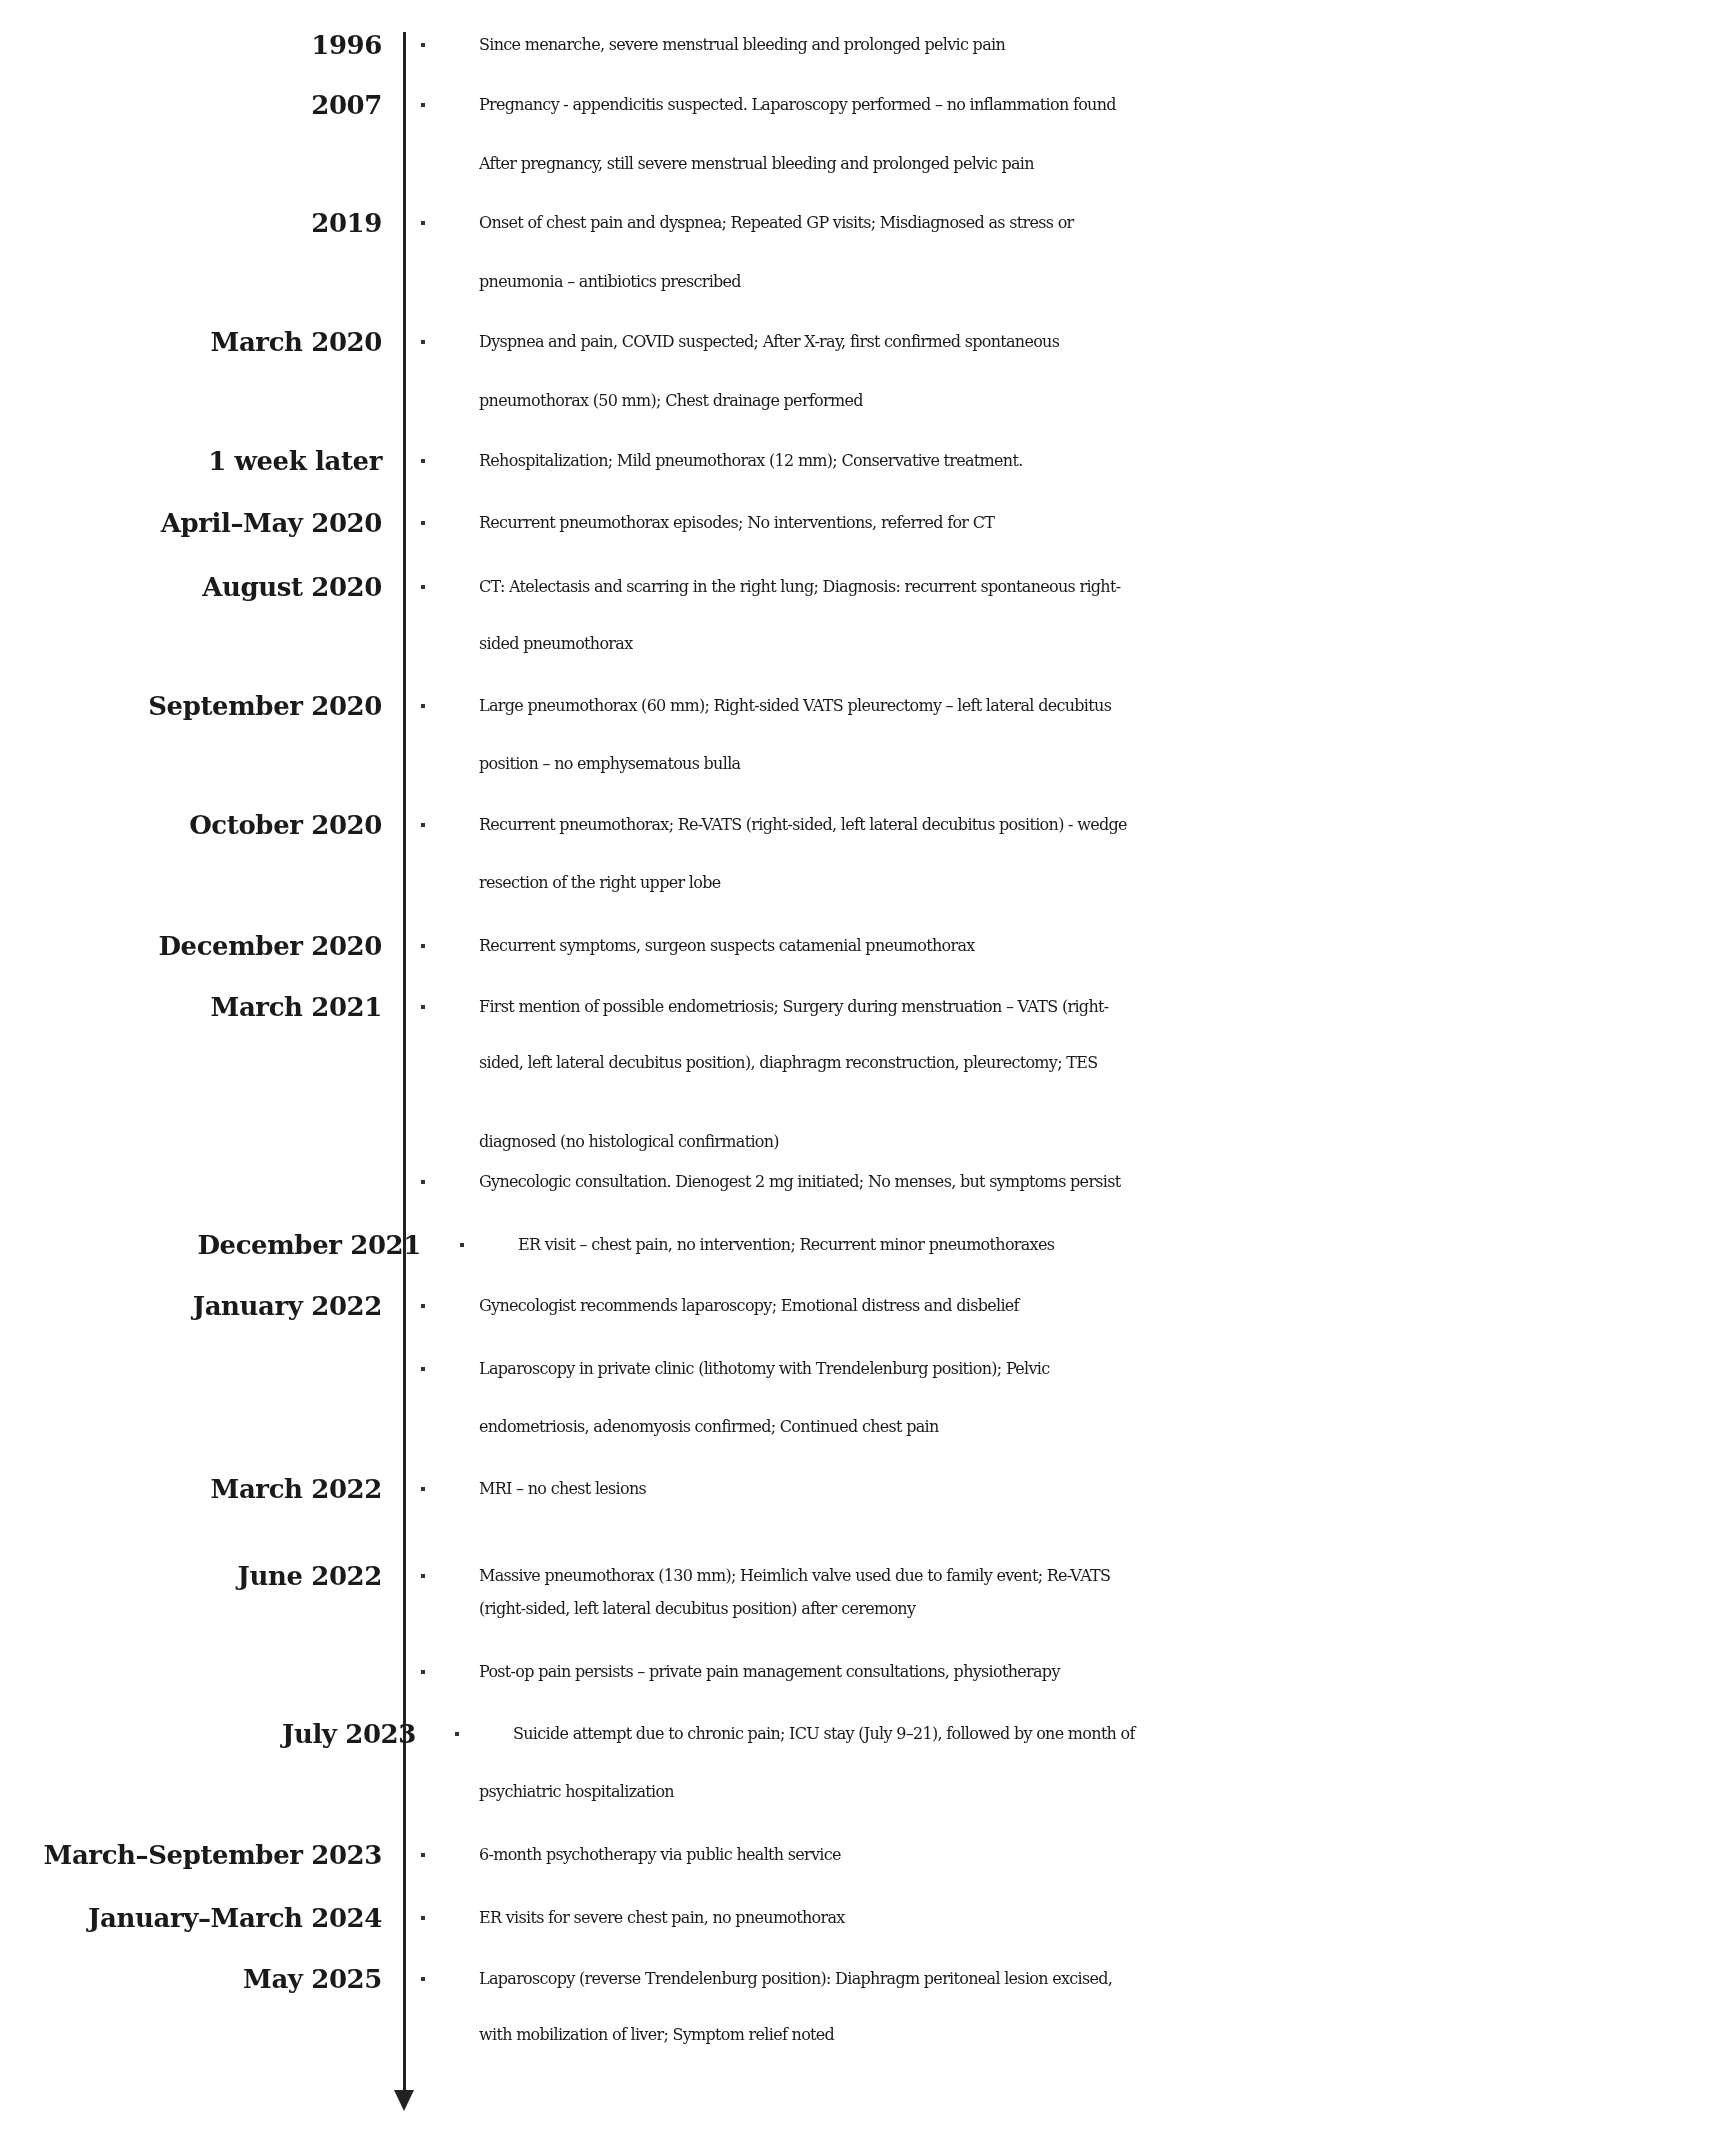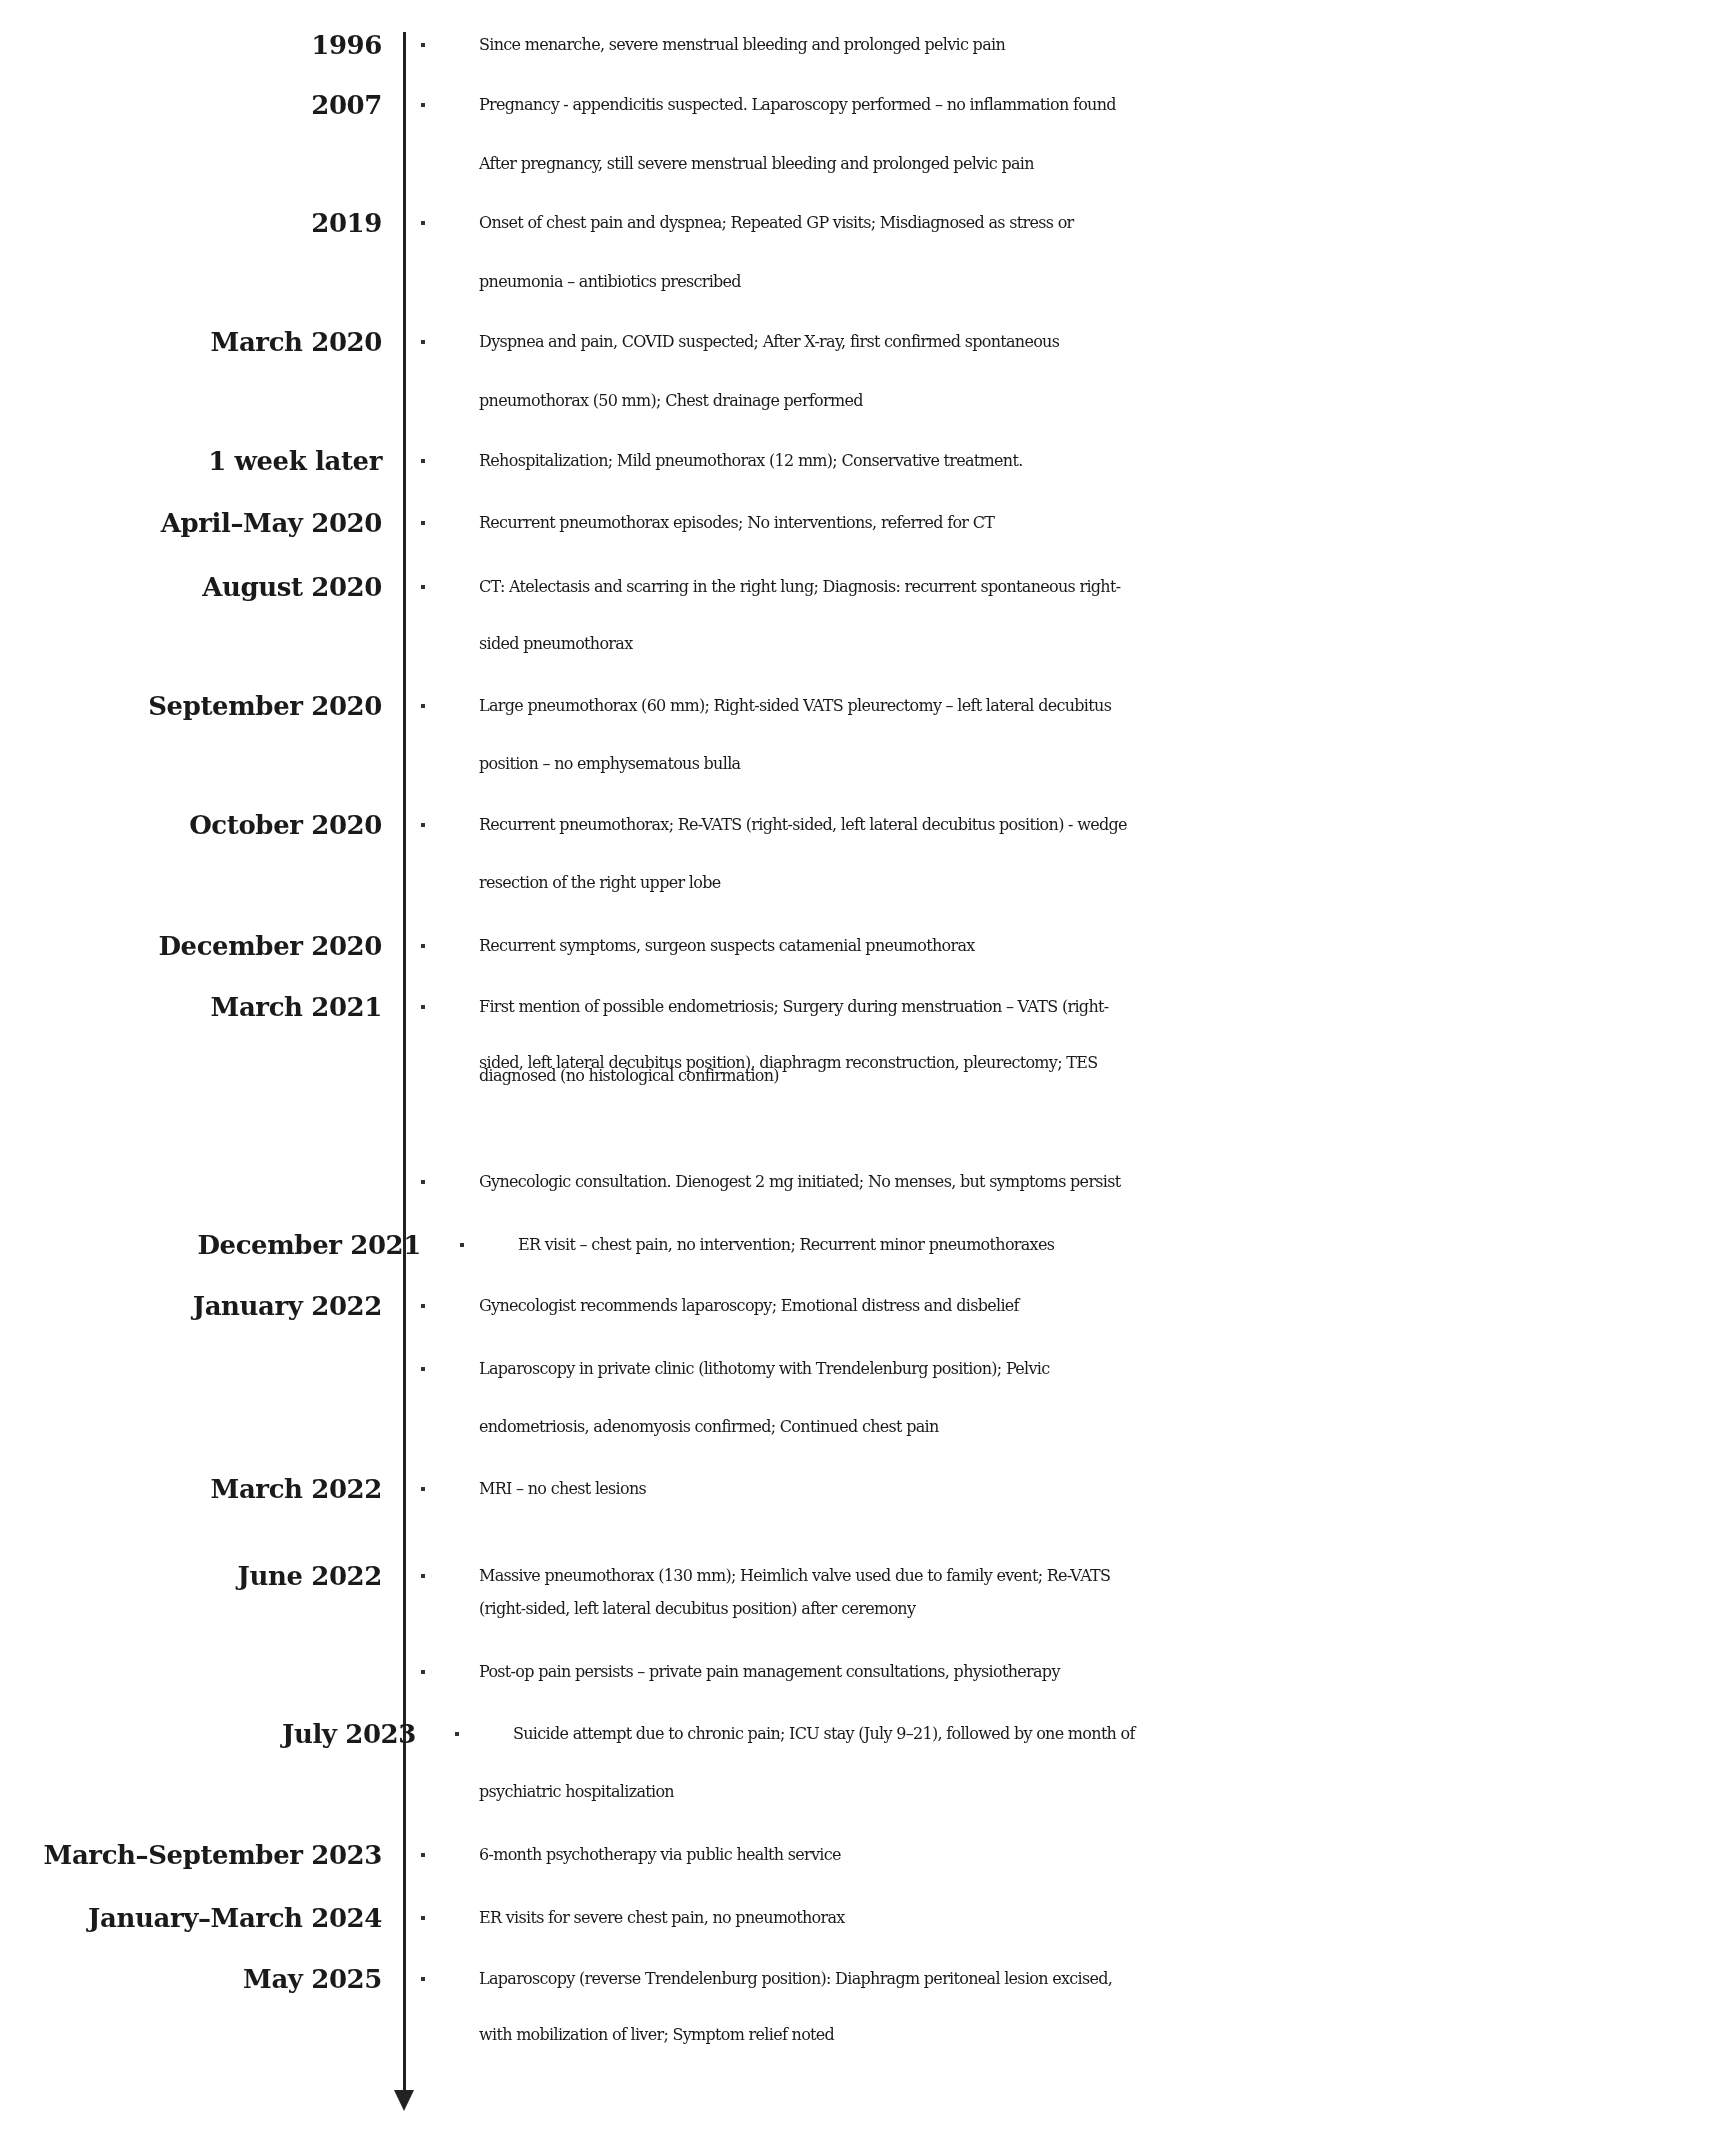--- a/index.html
+++ b/index.html
@@ -100,21 +100,21 @@
       </div>
       <div class="row" style="top: 985px;">
         <div class="date">March 2021</div>
         <div class="bullet"></div>
         <div class="text">First mention of possible endometriosis; Surgery during menstruation – VATS (right-</div>
       </div>
       <div class="row" style="top: 1041px;">
         <div class="date"></div>
         <div class="text">sided,  left lateral decubitus position), diaphragm reconstruction, pleurectomy; TES</div>
       </div>
-      <div class="row" style="top: 1054px;">
+      <div class="row" style="top: 1120px;">
         <div class="date"></div>
         <div class="text">diagnosed (no histological confirmation)</div>
       </div>
       <div class="row" style="top: 1160px;">
         <div class="date"></div>
         <div class="bullet"></div>
         <div class="text">Gynecologic consultation. Dienogest 2 mg initiated; No menses, but symptoms persist</div>
       </div>
       <div class="row" style="top: 1223px; margin-left: 39px;">
         <div class="date">December 2021</div>

